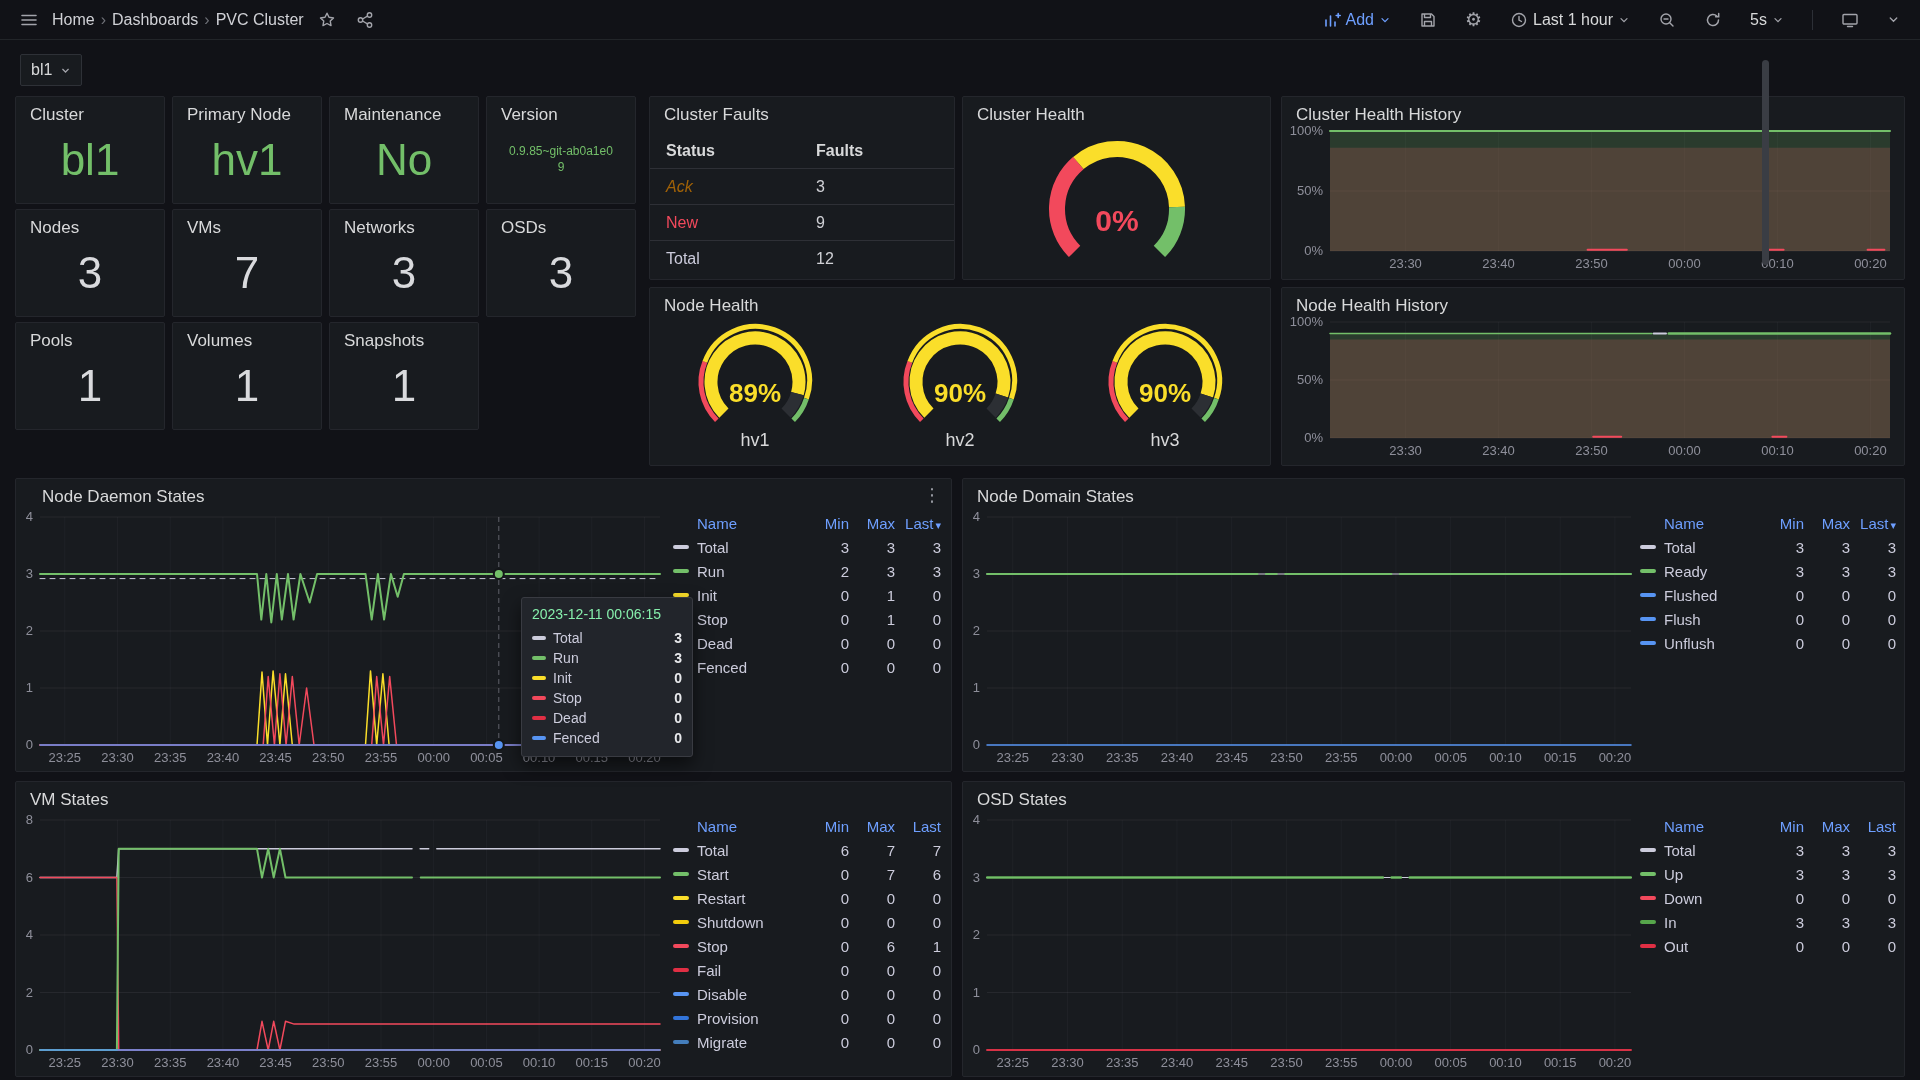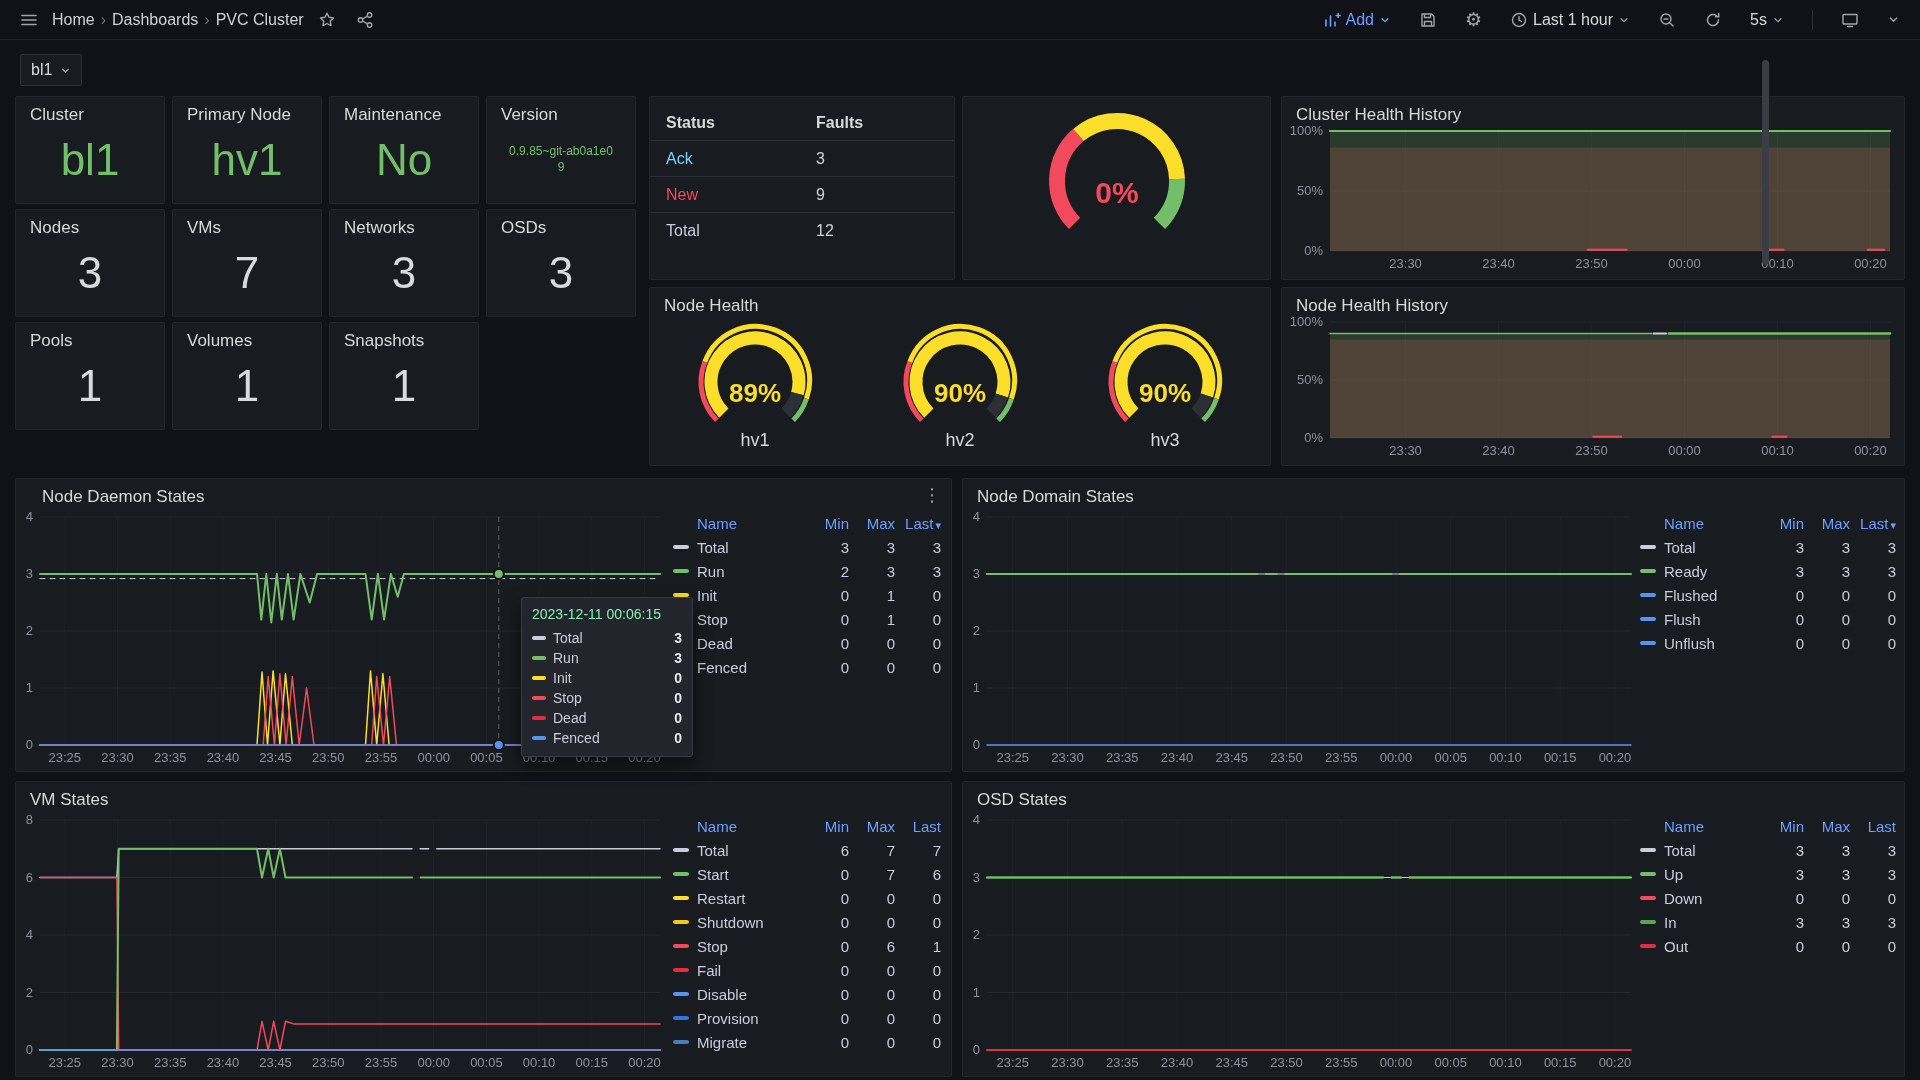--- a/index.html
+++ b/index.html
@@ -282,41 +282,43 @@
       </section>
       <section class="panel stat" style="left: 329px; top: 282px; width: 150px; height: 108px;">
         <h2>Snapshots</h2>
         <div class="stat-value">
           <div class="v-white-lg">1</div>
         </div>
       </section>
     </div>
 
   <section class="panel" id="panel-faults">
+    <h2>Cluster Faults</h2>
     <div class="faults-table" id="faults-table">
         <div class="faults-row">
           <span class="f-status f-head">Status</span>
           <span class="f-head">Faults</span>
         </div>
         <div class="faults-row">
-          <span class="f-status" style="color: #7dd3fc;">Ack</span>
+          <span class="f-status" style="color: #a16207; font-style: italic;">Ack</span>
           <span style="color: rgb(208, 209, 214);">3</span>
         </div>
         <div class="faults-row">
           <span class="f-status" style="color: rgb(242, 73, 92);">New</span>
           <span style="color: rgb(208, 209, 214);">9</span>
         </div>
         <div class="faults-row">
           <span class="f-status" style="color: rgb(204, 204, 220);">Total</span>
           <span style="color: rgb(208, 209, 214);">12</span>
         </div>
       </div>
   </section>
 
   <section class="panel" id="panel-cluster-health">
+    <h2>Cluster Health</h2>
     <div class="gauge-area" id="cluster-gauge">
         <svg width="300" height="148">
           <path d="M 107.6 126.4 A 60 60 0 0 1 111.4 38.0" fill="none" stroke="#f2495c" stroke-width="16"></path>
           <path d="M 111.4 38.0 A 60 60 0 0 1 210.0 81.9" fill="none" stroke="#fade2a" stroke-width="16"></path>
           <path d="M 210.0 81.9 A 60 60 0 0 1 192.4 126.4" fill="none" stroke="#73bf69" stroke-width="16"></path>
           <text x="150" y="106" text-anchor="middle" font-size="30" font-weight="bold" fill="#f2495c">0%</text>
         </svg>
       </div>
   </section>
 

